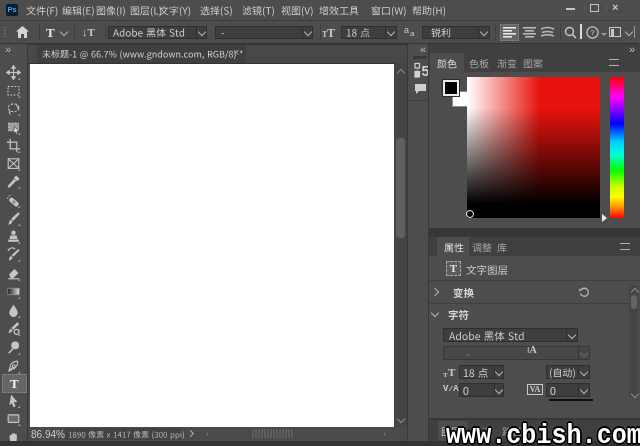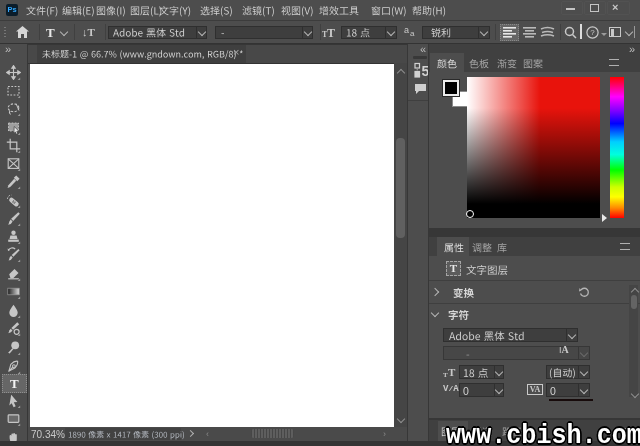--- a/index.html
+++ b/index.html
@@ -469,21 +469,21 @@
 
   <div class="abs" style="left:28px;top:63px;width:379px;height:1px;background:#333333;"></div>
   <div class="abs" style="left:30px;top:64px;width:364px;height:363px;background:#ffffff;"></div>
 
   <div class="abs" style="left:394px;top:63px;width:13px;height:364px;background:#454545;"></div>
   <div class="chev" style="left:398px;top:70px;transform:rotate(-135deg);border-color:#8f8f8f;"></div>
   <div class="abs" style="left:396px;top:138px;width:9px;height:100px;background:#606060;border-radius:4px;"></div>
   <div class="chev" style="left:398px;top:416px;border-color:#8f8f8f;"></div>
 
   <div class="abs" style="left:28px;top:427px;width:379px;height:14px;background:#4a4a4a;"></div>
-  <div class="abs txt" style="left:31px;top:429px;font-size:10px;color:#c8c8c8;">70.34%</div>
+  <div class="abs txt" style="left:31px;top:429px;font-size:10px;color:#c8c8c8;">86.94%</div>
   <div class="abs" style="left:65px;top:428px;width:116px;height:12px;background:#424242;"></div>
   <svg class="abs" style="left:68px;top:430px;" width="117" height="10" viewBox="0 0 117 10">
       <g fill="#b7bcc4" transform="translate(0 7.6) scale(0.008000 -0.008000)">
         <path transform="translate(0 0)" d="M88 0H490V76H343V733H273C233 710 186 693 121 681V623H252V76H88Z"></path>
         <path transform="translate(555 0)" d="M280 -13C417 -13 509 70 509 176C509 277 450 332 386 369V374C429 408 483 474 483 551C483 664 407 744 282 744C168 744 81 669 81 558C81 481 127 426 180 389V385C113 349 46 280 46 182C46 69 144 -13 280 -13ZM330 398C243 432 164 471 164 558C164 629 213 676 281 676C359 676 405 619 405 546C405 492 379 442 330 398ZM281 55C193 55 127 112 127 190C127 260 169 318 228 356C332 314 422 278 422 179C422 106 366 55 281 55Z"></path>
         <path transform="translate(1110 0)" d="M235 -13C372 -13 501 101 501 398C501 631 395 746 254 746C140 746 44 651 44 508C44 357 124 278 246 278C307 278 370 313 415 367C408 140 326 63 232 63C184 63 140 84 108 119L58 62C99 19 155 -13 235 -13ZM414 444C365 374 310 346 261 346C174 346 130 410 130 508C130 609 184 675 255 675C348 675 404 595 414 444Z"></path>
         <path transform="translate(1665 0)" d="M278 -13C417 -13 506 113 506 369C506 623 417 746 278 746C138 746 50 623 50 369C50 113 138 -13 278 -13ZM278 61C195 61 138 154 138 369C138 583 195 674 278 674C361 674 418 583 418 369C418 154 361 61 278 61Z"></path>
         <path transform="translate(2520 0)" d="M486 710H666C649 681 628 651 607 629H420C444 656 466 683 486 710ZM487 839C445 755 366 649 256 571C272 561 294 539 305 523C324 537 341 552 358 567V413H513C465 371 394 329 287 296C303 283 321 262 330 249C420 278 486 313 534 350C550 335 564 320 577 303C509 242 384 180 287 151C301 139 319 117 329 102C417 134 530 197 604 260C614 241 622 222 628 204C549 123 402 46 278 10C292 -3 311 -27 322 -44C430 -7 555 63 642 141C651 78 640 24 618 3C604 -14 589 -16 569 -16C552 -16 529 -15 503 -12C514 -31 520 -60 521 -77C544 -79 566 -79 584 -79C619 -79 645 -72 670 -45C713 -4 727 104 694 209L743 232C779 123 841 28 921 -23C932 -5 954 21 970 34C893 76 831 162 798 259C837 279 876 301 909 322L858 370C812 337 738 292 675 260C653 307 621 352 577 387L600 413H898V629H685C714 664 743 703 765 741L721 773L707 769H526L559 826ZM425 571H603C598 542 588 507 563 470H425ZM665 571H829V470H637C655 507 663 542 665 571ZM262 836C209 685 122 535 29 437C43 420 65 381 72 363C102 395 131 433 159 473V-77H230V588C270 660 305 738 333 815Z"></path>
         <path transform="translate(3520 0)" d="M636 86C721 44 828 -21 880 -64L939 -18C882 26 774 87 691 127ZM293 128C233 72 135 20 46 -15C63 -27 91 -53 104 -66C190 -27 293 36 362 101ZM193 294C211 301 240 305 440 316C349 277 270 248 236 237C176 216 131 204 98 201C104 182 114 149 116 135C143 143 182 148 479 165V8C479 -4 475 -7 458 -8C443 -9 389 -9 327 -7C339 -27 351 -55 355 -77C429 -77 479 -76 510 -65C543 -53 552 -33 552 6V169L801 183C828 160 851 137 867 118L926 159C884 206 797 271 728 315L673 279C694 265 717 249 739 233L328 213C466 258 606 316 740 388L688 436C651 415 610 394 569 374L337 362C391 385 444 412 495 444L471 463H950V523H536V588H844V645H536V709H903V767H536V841H461V767H105V709H461V645H160V588H461V523H54V463H406C340 421 267 388 243 378C215 367 193 360 173 358C180 340 190 308 193 294Z"></path>
         <path transform="translate(4820 0)" d="M15 0H111L184 127C203 160 220 193 239 224H244C265 193 285 160 303 127L383 0H483L304 274L469 543H374L307 424C290 393 275 364 259 333H254C236 364 217 393 201 424L128 543H29L194 283Z"></path>
@@ -657,21 +657,21 @@
   <div class="field" style="left:459px;top:365px;width:45px;height:14px;"></div>
   <svg class="abs" style="left:463px;top:367px;" width="26" height="14" viewBox="0 0 26 14">
       <g fill="#d2d2d2" transform="translate(0 10.0) scale(0.010500 -0.010500)">
         <path transform="translate(0 0)" d="M88 0H490V76H343V733H273C233 710 186 693 121 681V623H252V76H88Z"></path>
         <path transform="translate(555 0)" d="M280 -13C417 -13 509 70 509 176C509 277 450 332 386 369V374C429 408 483 474 483 551C483 664 407 744 282 744C168 744 81 669 81 558C81 481 127 426 180 389V385C113 349 46 280 46 182C46 69 144 -13 280 -13ZM330 398C243 432 164 471 164 558C164 629 213 676 281 676C359 676 405 619 405 546C405 492 379 442 330 398ZM281 55C193 55 127 112 127 190C127 260 169 318 228 356C332 314 422 278 422 179C422 106 366 55 281 55Z"></path>
         <path transform="translate(1410 0)" d="M237 465H760V286H237ZM340 128C353 63 361 -21 361 -71L437 -61C436 -13 426 70 411 134ZM547 127C576 65 606 -19 617 -69L690 -50C678 0 646 81 615 142ZM751 135C801 72 857 -17 880 -72L951 -42C926 13 868 98 818 161ZM177 155C146 81 95 0 42 -46L110 -79C165 -26 216 58 248 136ZM166 536V216H835V536H530V663H910V734H530V840H455V536Z"></path>
       </g>
     </svg>
   <div class="vsep" style="left:494px;top:365px;height:14px;background:#2f2f2f;"></div>
   <div class="chev" style="left:496px;top:369px;"></div>
-  <div class="abs" style="left:527px;top:344px;color:#c9c9c9;font-size:9px;margin-left:32px;">I<span style="font-size:10px;font-family:'Liberation Serif',serif;font-weight:bold;">A</span></div>
+  <div class="abs" style="left:527px;top:344px;color:#c9c9c9;font-size:9px;">I<span style="font-size:10px;font-family:'Liberation Serif',serif;font-weight:bold;">A</span></div>
   <div class="field" style="left:546px;top:365px;width:44px;height:14px;"></div>
   <svg class="abs" style="left:549px;top:367px;" width="27" height="13" viewBox="0 0 27 13">
       <g fill="#d2d2d2" transform="translate(0 9.5) scale(0.010000 -0.010000)">
         <path transform="translate(0 0)" d="M239 -196 295 -171C209 -29 168 141 168 311C168 480 209 649 295 792L239 818C147 668 92 507 92 311C92 114 147 -47 239 -196Z"></path>
         <path transform="translate(338 0)" d="M239 411H774V264H239ZM239 482V631H774V482ZM239 194H774V46H239ZM455 842C447 802 431 747 416 703H163V-81H239V-25H774V-76H853V703H492C509 741 526 787 542 830Z"></path>
         <path transform="translate(1338 0)" d="M89 758V691H476V758ZM653 823C653 752 653 680 650 609H507V537H647C635 309 595 100 458 -25C478 -36 504 -61 517 -79C664 61 707 289 721 537H870C859 182 846 49 819 19C809 7 798 4 780 4C759 4 706 4 650 10C663 -12 671 -43 673 -64C726 -68 781 -68 812 -65C844 -62 864 -53 884 -27C919 17 931 159 945 571C945 582 945 609 945 609H724C726 680 727 752 727 823ZM89 44 90 45V43C113 57 149 68 427 131L446 64L512 86C493 156 448 275 410 365L348 348C368 301 388 246 406 194L168 144C207 234 245 346 270 451H494V520H54V451H193C167 334 125 216 111 183C94 145 81 118 65 113C74 95 85 59 89 44Z"></path>
         <path transform="translate(2338 0)" d="M99 -196C191 -47 246 114 246 311C246 507 191 668 99 818L42 792C128 649 171 480 171 311C171 141 128 -29 42 -171Z"></path>
       </g>
     </svg>
   <div class="vsep" style="left:578px;top:365px;height:14px;background:#2f2f2f;"></div>

